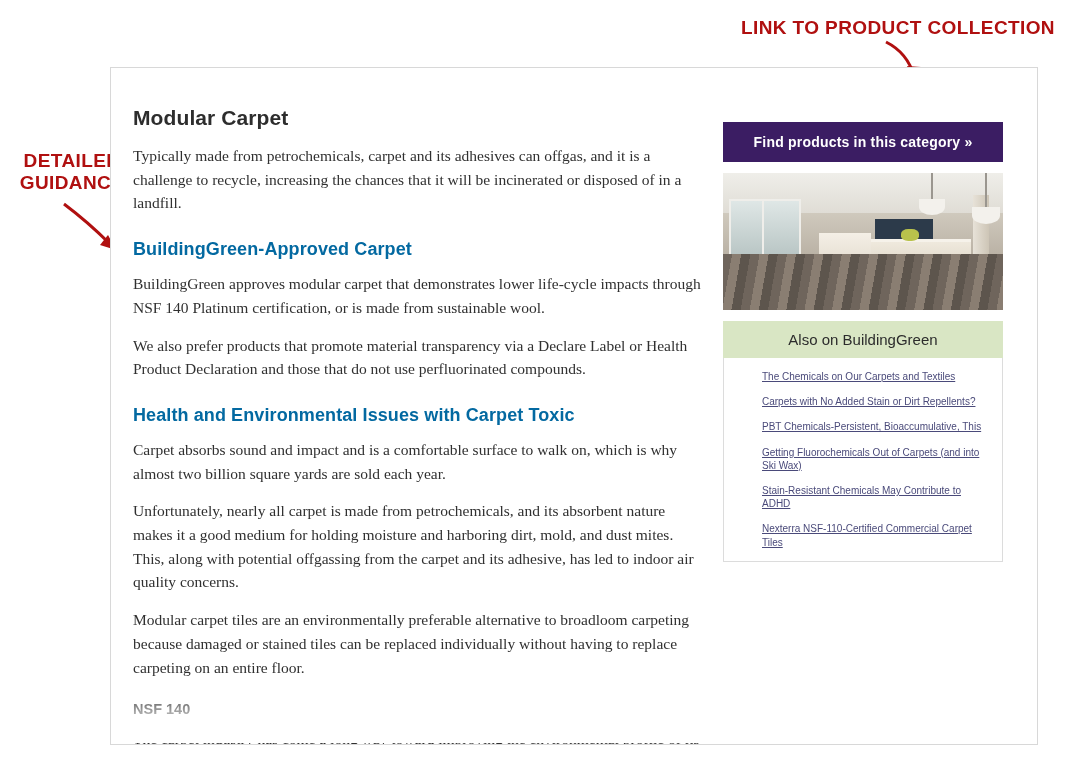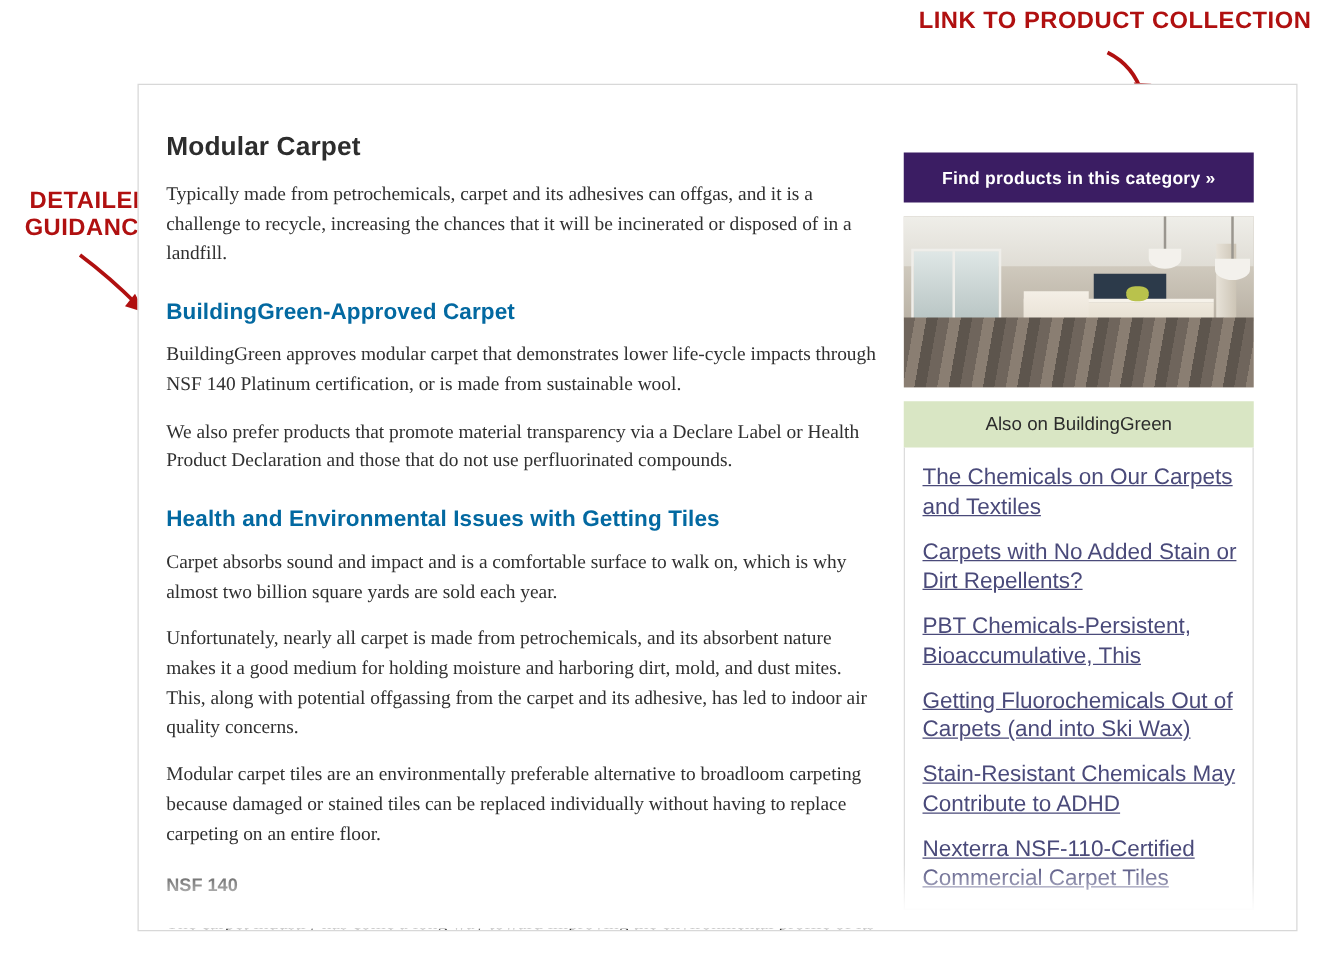--- a/index.html
+++ b/index.html
@@ -19,24 +19,24 @@
   .annotation {
     position: absolute;
     color: #b01010;
     font-family: "Liberation Sans", sans-serif;
     font-weight: bold;
     font-size: 19px;
     letter-spacing: 0.4px;
     line-height: 1.15;
   }
   #anno-link {
-    top: 6px;
+    top: 17px;
     left: 735px;
     width: 320px;
-    text-align: left;
+    text-align: right;
   }
   #anno-detailed {
     top: 150px;
     left: 8px;
     width: 128px;
     text-align: center;
   }
   #anno-related {
     top: 704px;
     left: 820px;
@@ -205,25 +205,26 @@
   }
   .links-box {
     border: 1px solid #dcdcdc;
     border-top: none;
     padding: 12px 12px 12px 14px;
     box-sizing: border-box;
   }
   .links-box a {
     display: block;
     font-family: "Liberation Sans", sans-serif;
-    font-size: 18px;
+    font-size: 10px;
     line-height: 1.32;
     color: #4a4a7a;
     text-decoration: underline;
     margin-bottom: 12px;
+    margin-left: 24px;
   }
   .links-box a:last-child { margin-bottom: 0; }
 
   
   .fadeout {
     position: absolute;
     left: 1px;
     right: 1px;
     bottom: 1px;
     height: 52px;
@@ -266,21 +267,21 @@
   <div class="card-inner">
 
     <div class="article">
       <h1>Modular Carpet</h1>
       <p>Typically made from petrochemicals, carpet and its adhesives can offgas, and it is a challenge to recycle, increasing the chances that it will be incinerated or disposed of in a landfill.</p>
 
       <h2>BuildingGreen-Approved Carpet</h2>
       <p>BuildingGreen approves modular carpet that demonstrates lower life-cycle impacts through NSF 140 Platinum certification, or is made from sustainable wool.</p>
       <p>We also prefer products that promote material transparency via a Declare Label or Health Product Declaration and those that do not use perfluorinated compounds.</p>
 
-      <h2>Health and Environmental Issues with Getting Tiles</h2>
+      <h2>Health and Environmental Issues with Carpet Toxic</h2>
       <p>Carpet absorbs sound and impact and is a comfortable surface to walk on, which is why almost two billion square yards are sold each year.</p>
       <p>Unfortunately, nearly all carpet is made from petrochemicals, and its absorbent nature makes it a good medium for holding moisture and harboring dirt, mold, and dust mites. This, along with potential offgassing from the carpet and its adhesive, has led to indoor air quality concerns.</p>
       <p>Modular carpet tiles are an environmentally preferable alternative to broadloom carpeting because damaged or stained tiles can be replaced individually without having to replace carpeting on an entire floor.</p>
 
       <h3>NSF 140</h3>
       <p class="fade-1">The carpet industry has come a long way toward improving the environmental profile of its products through a robust, widely adopted standard for carpet sustainability—the</p>
 
     </div>
 
     <div class="sidebar">

